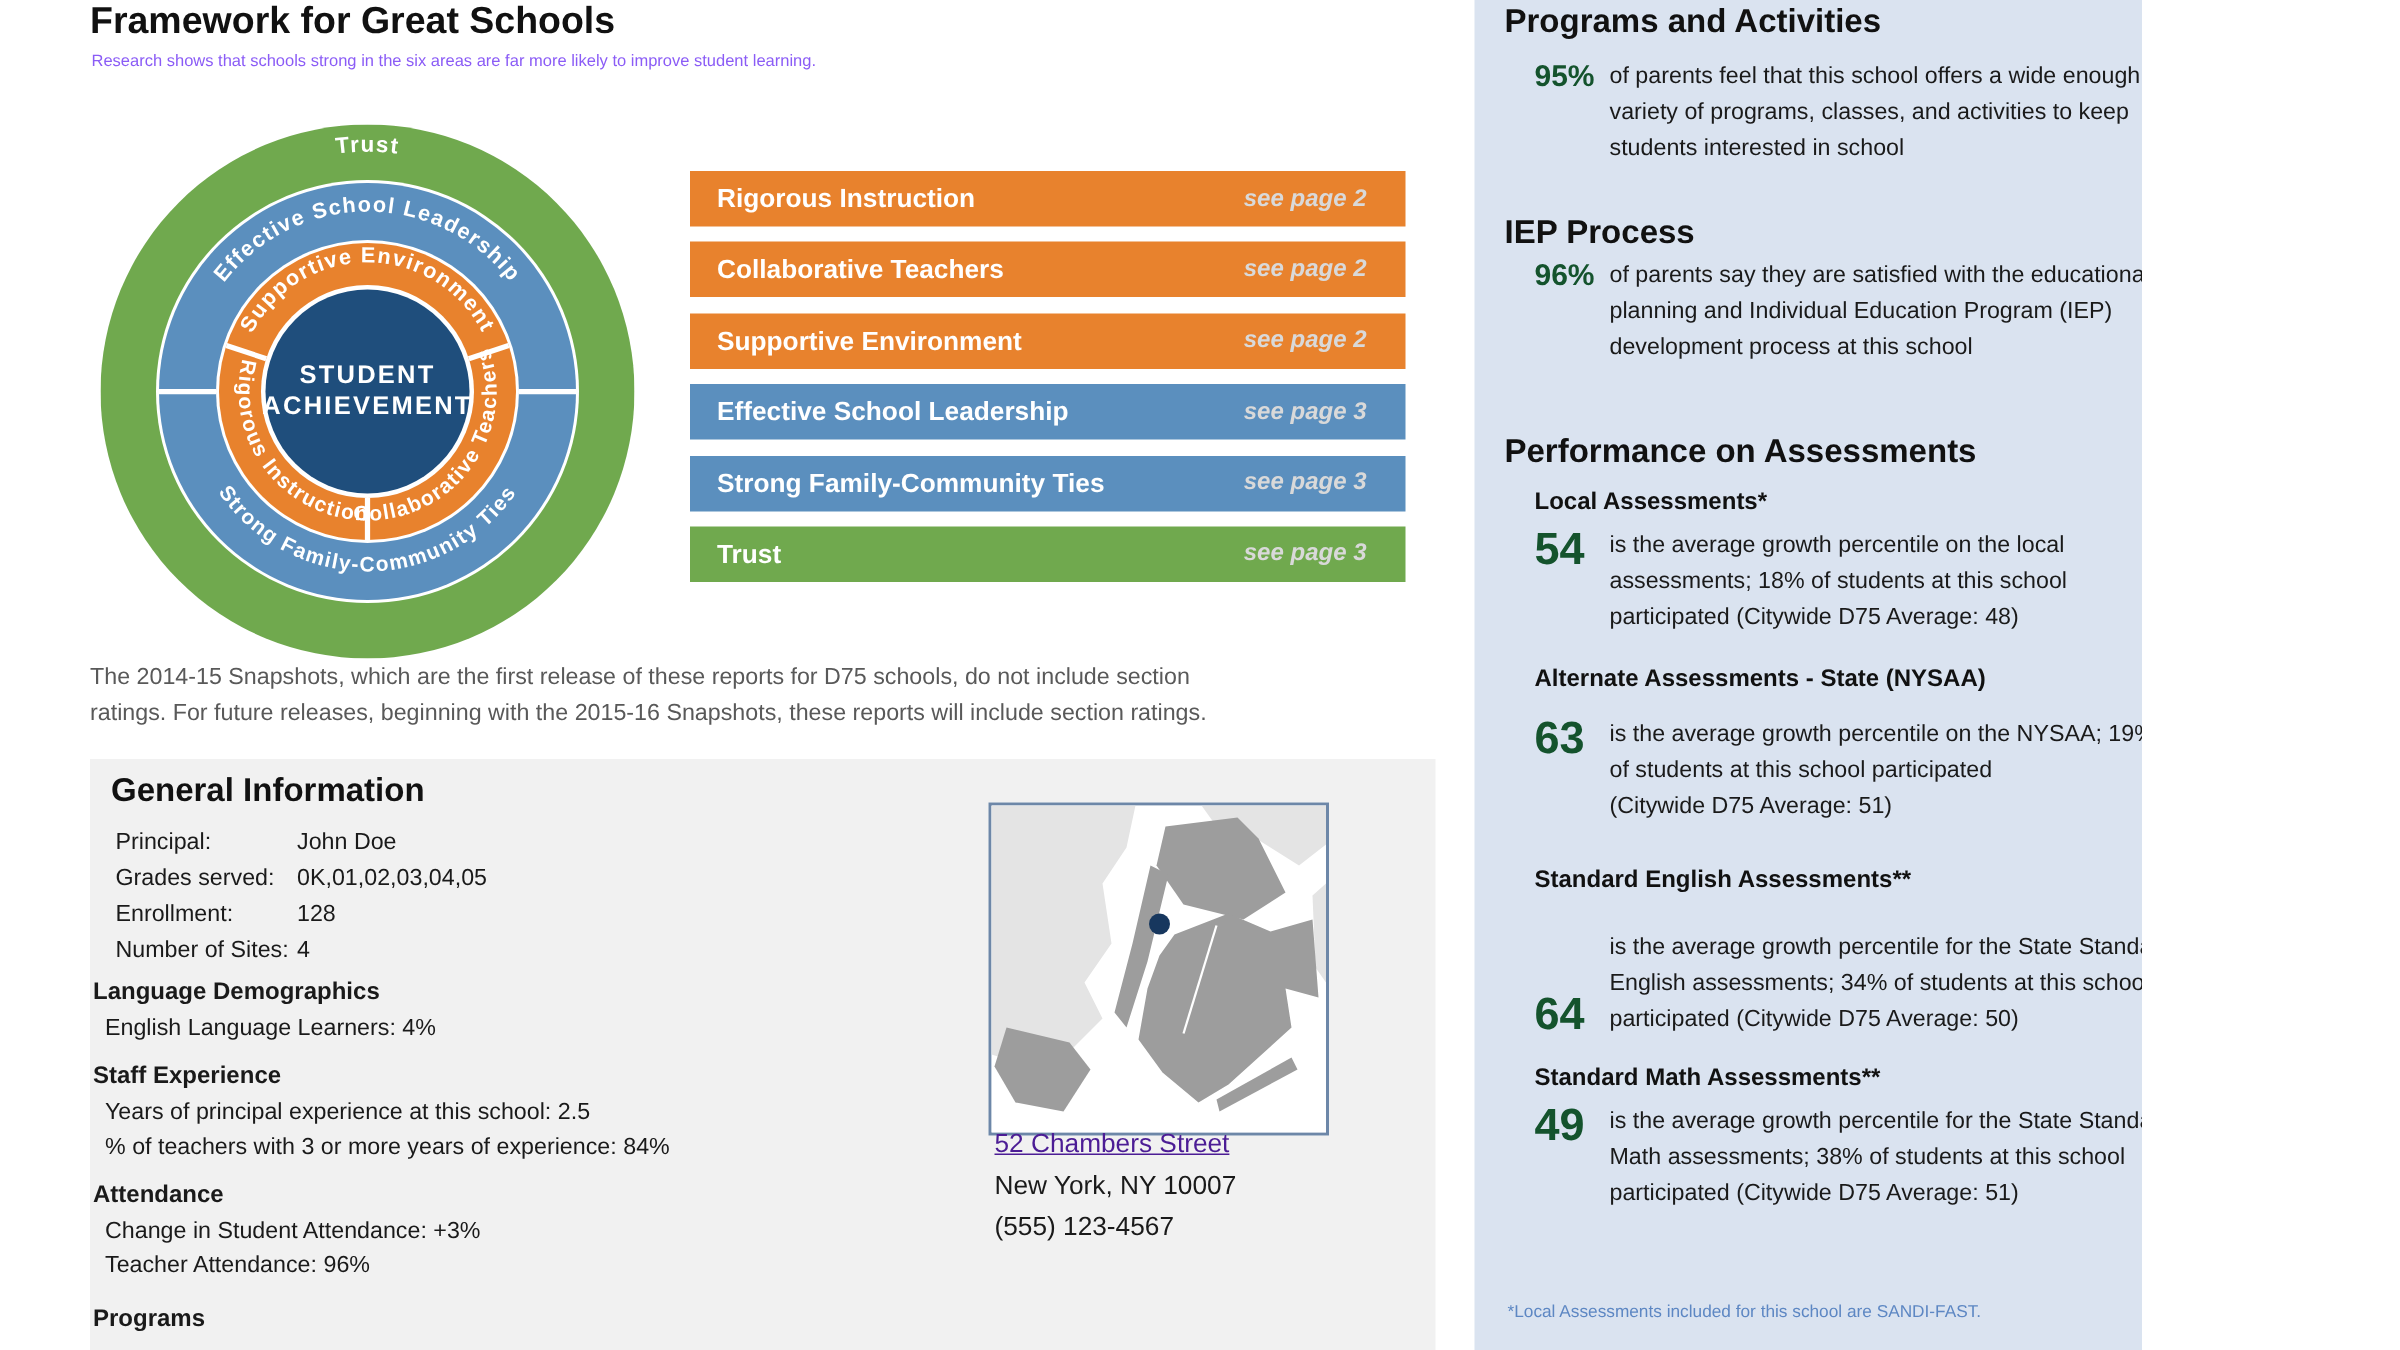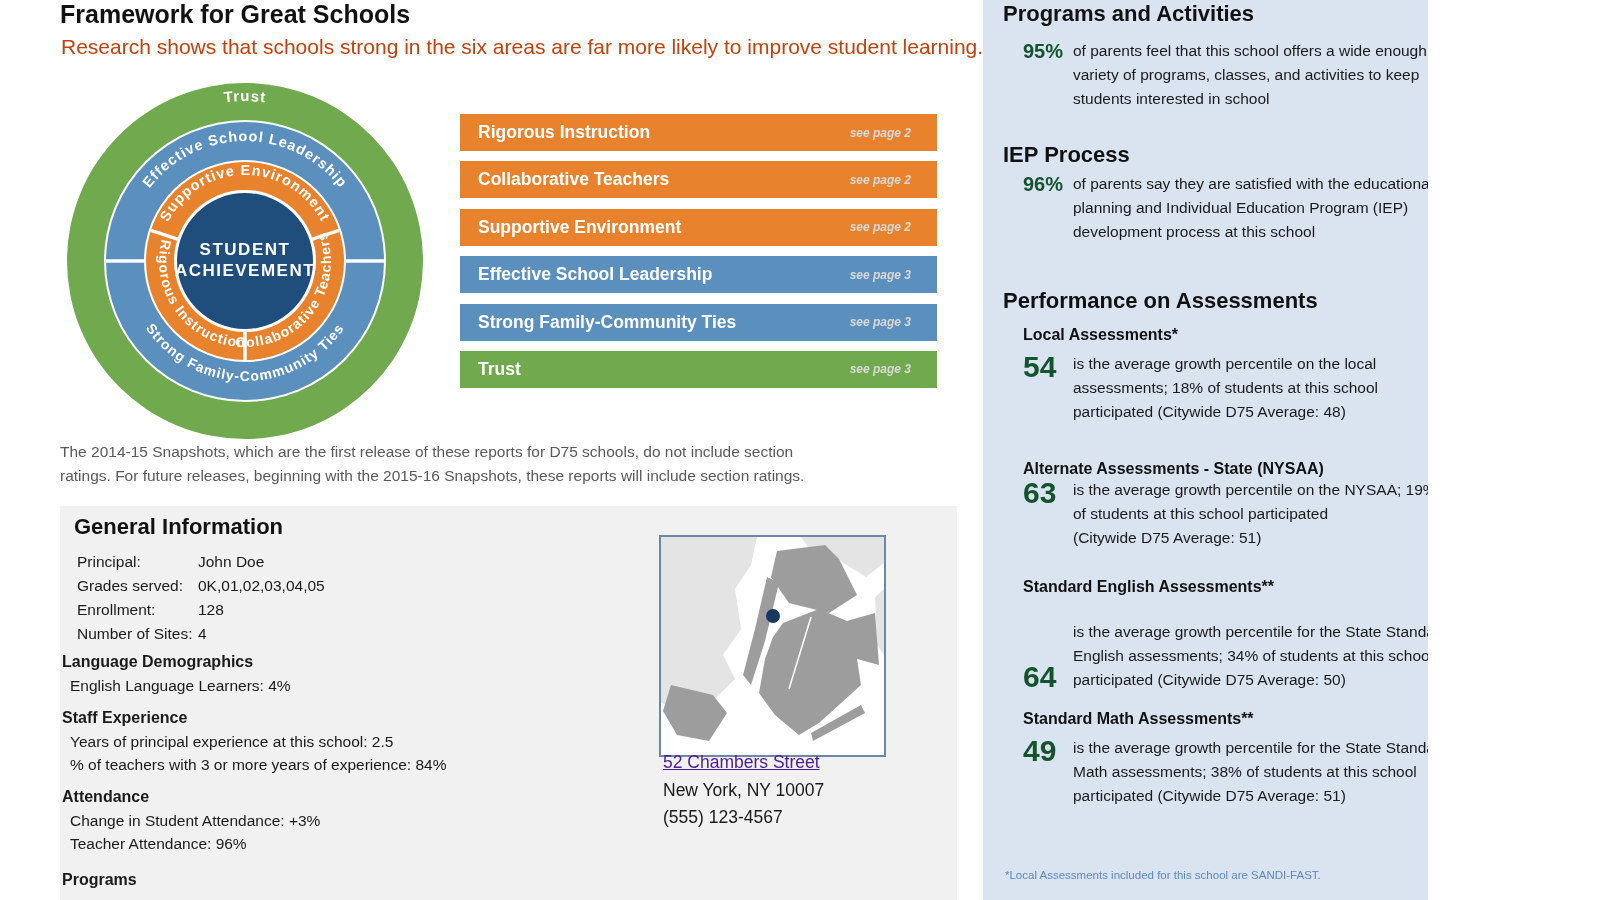--- a/index.html
+++ b/index.html
@@ -2,29 +2,29 @@
 <html><head>
 <meta charset="utf-8">
 <style>
   html,body{margin:0;padding:0;background:#fff;}
   #page{position:relative;width:1428px;height:900px;background:#ffffff;overflow:hidden;
         font-family:"Liberation Sans", sans-serif;color:#1a1a1a;}
   .abs{position:absolute;}
 
   
   .fw-title{left:60px;top:0;font-size:25px;font-weight:bold;color:#111;}
-  .fw-sub{left:61px;top:35px;font-size:21px;color:#c2410c;}
+  .fw-sub{left:61px;top:35px;font-size:11px;color:#8b5cf6;}
 
   .diagram{left:67px;top:83px;}
   .ringtext{fill:#ffffff;font-weight:bold;letter-spacing:1px;}
 
   .legend{left:460px;top:114px;width:477px;}
   .bar{height:37px;margin-bottom:10.4px;display:flex;align-items:center;}
   .bar-label{margin-left:18px;font-size:17.5px;font-weight:bold;color:#ffffff;}
-  .bar-page{margin-left:auto;margin-right:26px;font-size:12px;font-style:italic;font-weight:600;color:#d9d9d9;}
+  .bar-page{margin-left:auto;margin-right:26px;font-size:16px;font-style:italic;font-weight:600;color:#d9d9d9;}
   .c-orange{background:#E8822D;}
   .c-blue{background:#5B8FBE;}
   .c-green{background:#70A94E;}
 
   .note{left:60px;top:440px;width:880px;font-size:15.5px;line-height:23.5px;color:#595959;white-space:pre-line;}
 
   .graybox{left:60px;top:506px;width:897px;height:394px;background:#f1f1f1;padding:6px 0 0 0;box-sizing:border-box;}
   .gi-title{font-size:22px;font-weight:bold;margin:2px 0 10px 14px;color:#111;}
   .gi-row{display:flex;margin-left:17px;font-size:15.5px;line-height:24px;}
   .gi-label{width:121px;}
@@ -193,21 +193,21 @@
     <div class="p-h2" style="top:288px;">Performance on Assessments</div>
 
     <div class="a-sub" style="top:326px;">Local Assessments*</div>
     <div class="stat" style="top:352px;">
       <div class="stat-num num-lg">54</div>
       <div class="stat-text">is the average growth percentile on the local
 assessments; 18% of students at this school
 participated (Citywide D75 Average: 48)</div>
     </div>
 
-    <div class="a-sub" style="top:460px;text-align:right;">Alternate Assessments - State (NYSAA)</div>
+    <div class="a-sub" style="top:444px;text-align:right;">Alternate Assessments - State (NYSAA)</div>
     <div class="stat" style="top:478px;">
       <div class="stat-num num-lg">63</div>
       <div class="stat-text">is the average growth percentile on the NYSAA; 19%
 of students at this school participated
 (Citywide D75 Average: 51)</div>
     </div>
 
     <div class="a-sub" style="top:578px;">Standard English Assessments**</div>
     <div class="stat" style="top:620px;align-items:flex-end;">
       <div class="stat-num num-lg">64</div>

